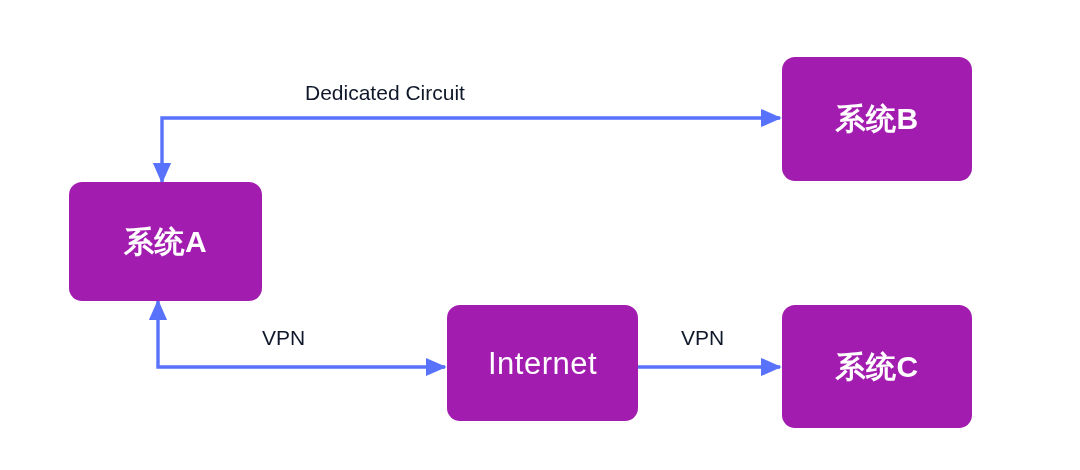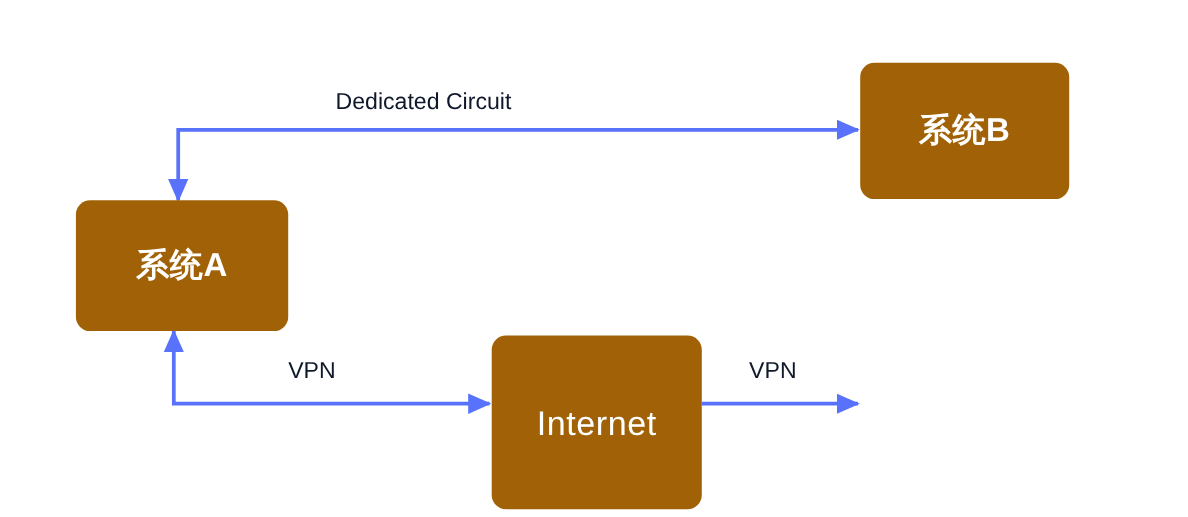--- a/index.html
+++ b/index.html
@@ -25,40 +25,40 @@
     top: 0;
     width: 1080px;
     height: 470px;
   }
   .node {
     position: absolute;
     display: flex;
     align-items: center;
     justify-content: center;
     border-radius: 13px;
-    background: #a16207;
+    background: #a21caf;
     color: #ffffff;
     box-sizing: border-box;
   }
   .node-label {
     font-size: 30px;
     line-height: 1;
     letter-spacing: 0.5px;
     white-space: nowrap;
   }
   .node-cjk .node-label {
     font-weight: 700;
   }
   .node-latin .node-label {
     font-weight: 400;
     font-size: 31px;
   }
   #node-system-a { left: 69px;  top: 182px; width: 193px; height: 119px; justify-content: center; }
   #node-system-b { left: 782px; top: 57px;  width: 190px; height: 124px; }
-  #node-internet { left: 447px; top: 305px; width: 191px; height: 158px; }
+  #node-internet { left: 447px; top: 305px; width: 191px; height: 116px; }
   #node-system-c { left: 782px; top: 305px; width: 190px; height: 123px; }
 
   .edge-label {
     position: absolute;
     color: #0f172a;
     font-size: 21px;
     line-height: 1;
     white-space: nowrap;
   }
   #label-dedicated-circuit { left: 305px; top: 82px; }
@@ -101,20 +101,23 @@
   </div>
 
   <div class="node node-cjk" id="node-system-b">
     <span class="node-label">系统B</span>
   </div>
 
   <div class="node node-latin" id="node-internet">
     <span class="node-label">Internet</span>
   </div>
 
+  <div class="node node-cjk" id="node-system-c">
+    <span class="node-label">系统C</span>
+  </div>
 
   <div class="edge-label" id="label-dedicated-circuit">Dedicated Circuit</div>
 
   <div class="edge-label" id="label-vpn-internet">VPN</div>
 
   <div class="edge-label" id="label-vpn-system-c">VPN</div>
 
 </div>
 
 </body></html>

